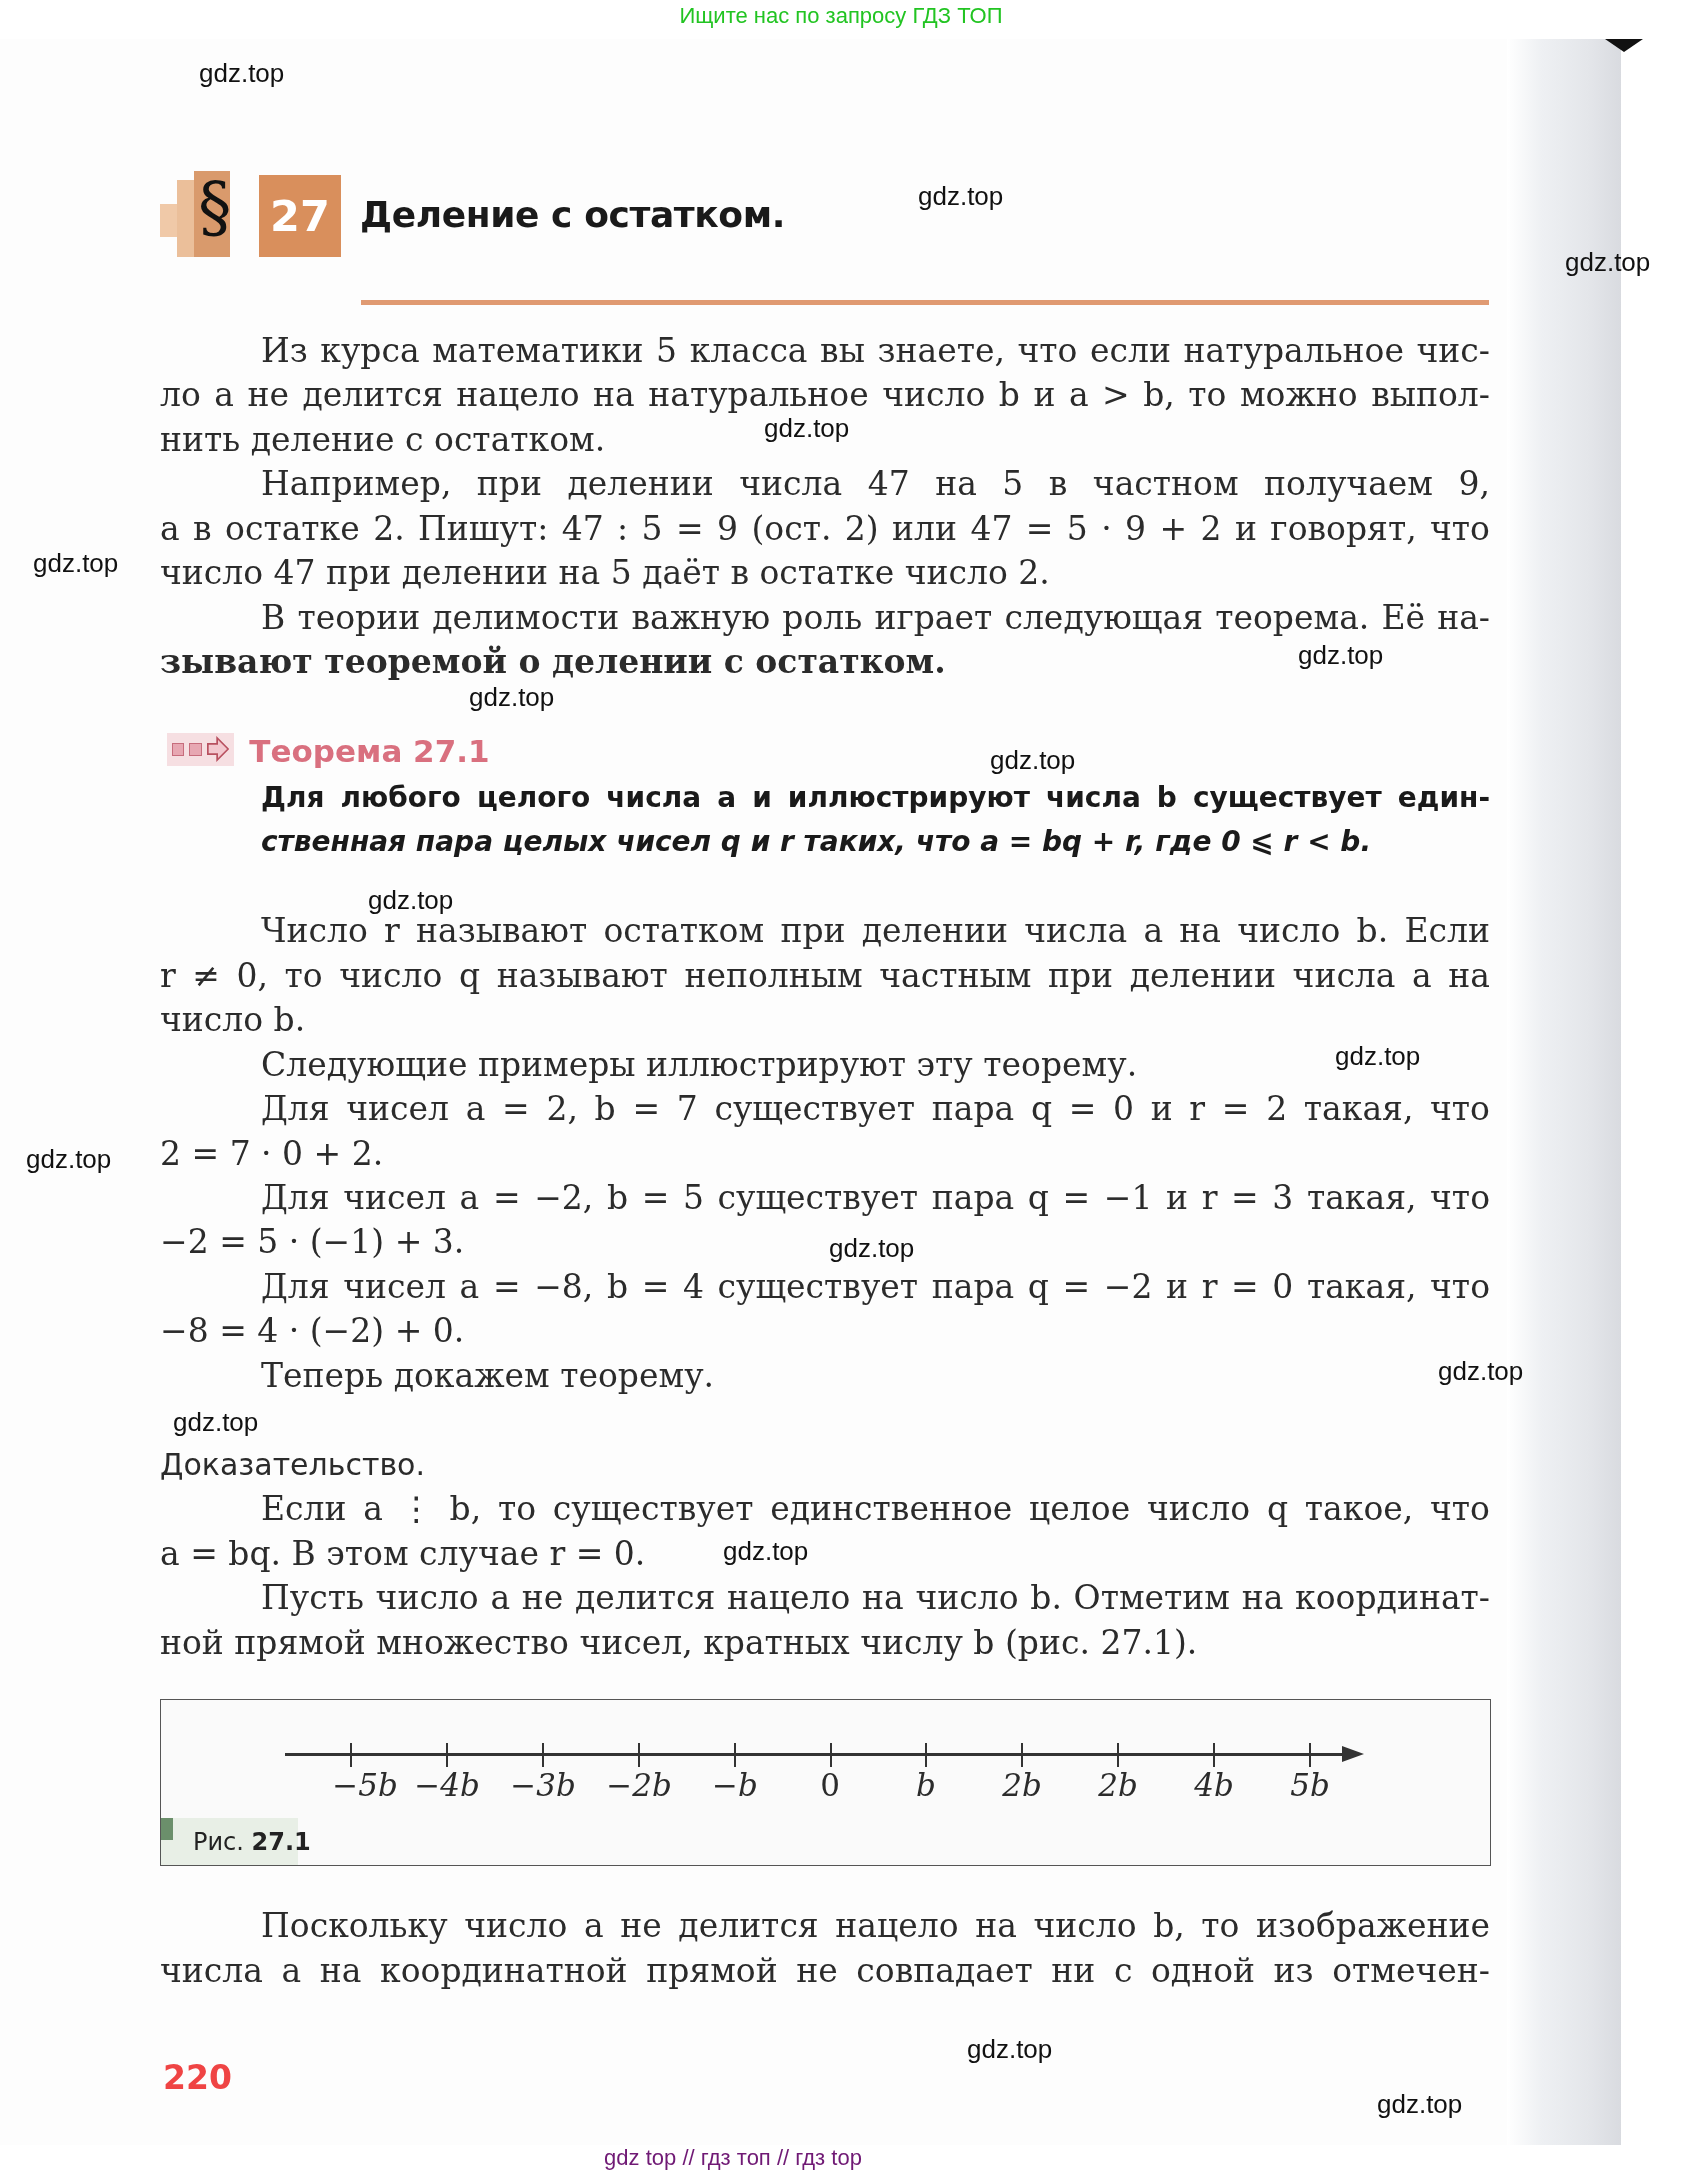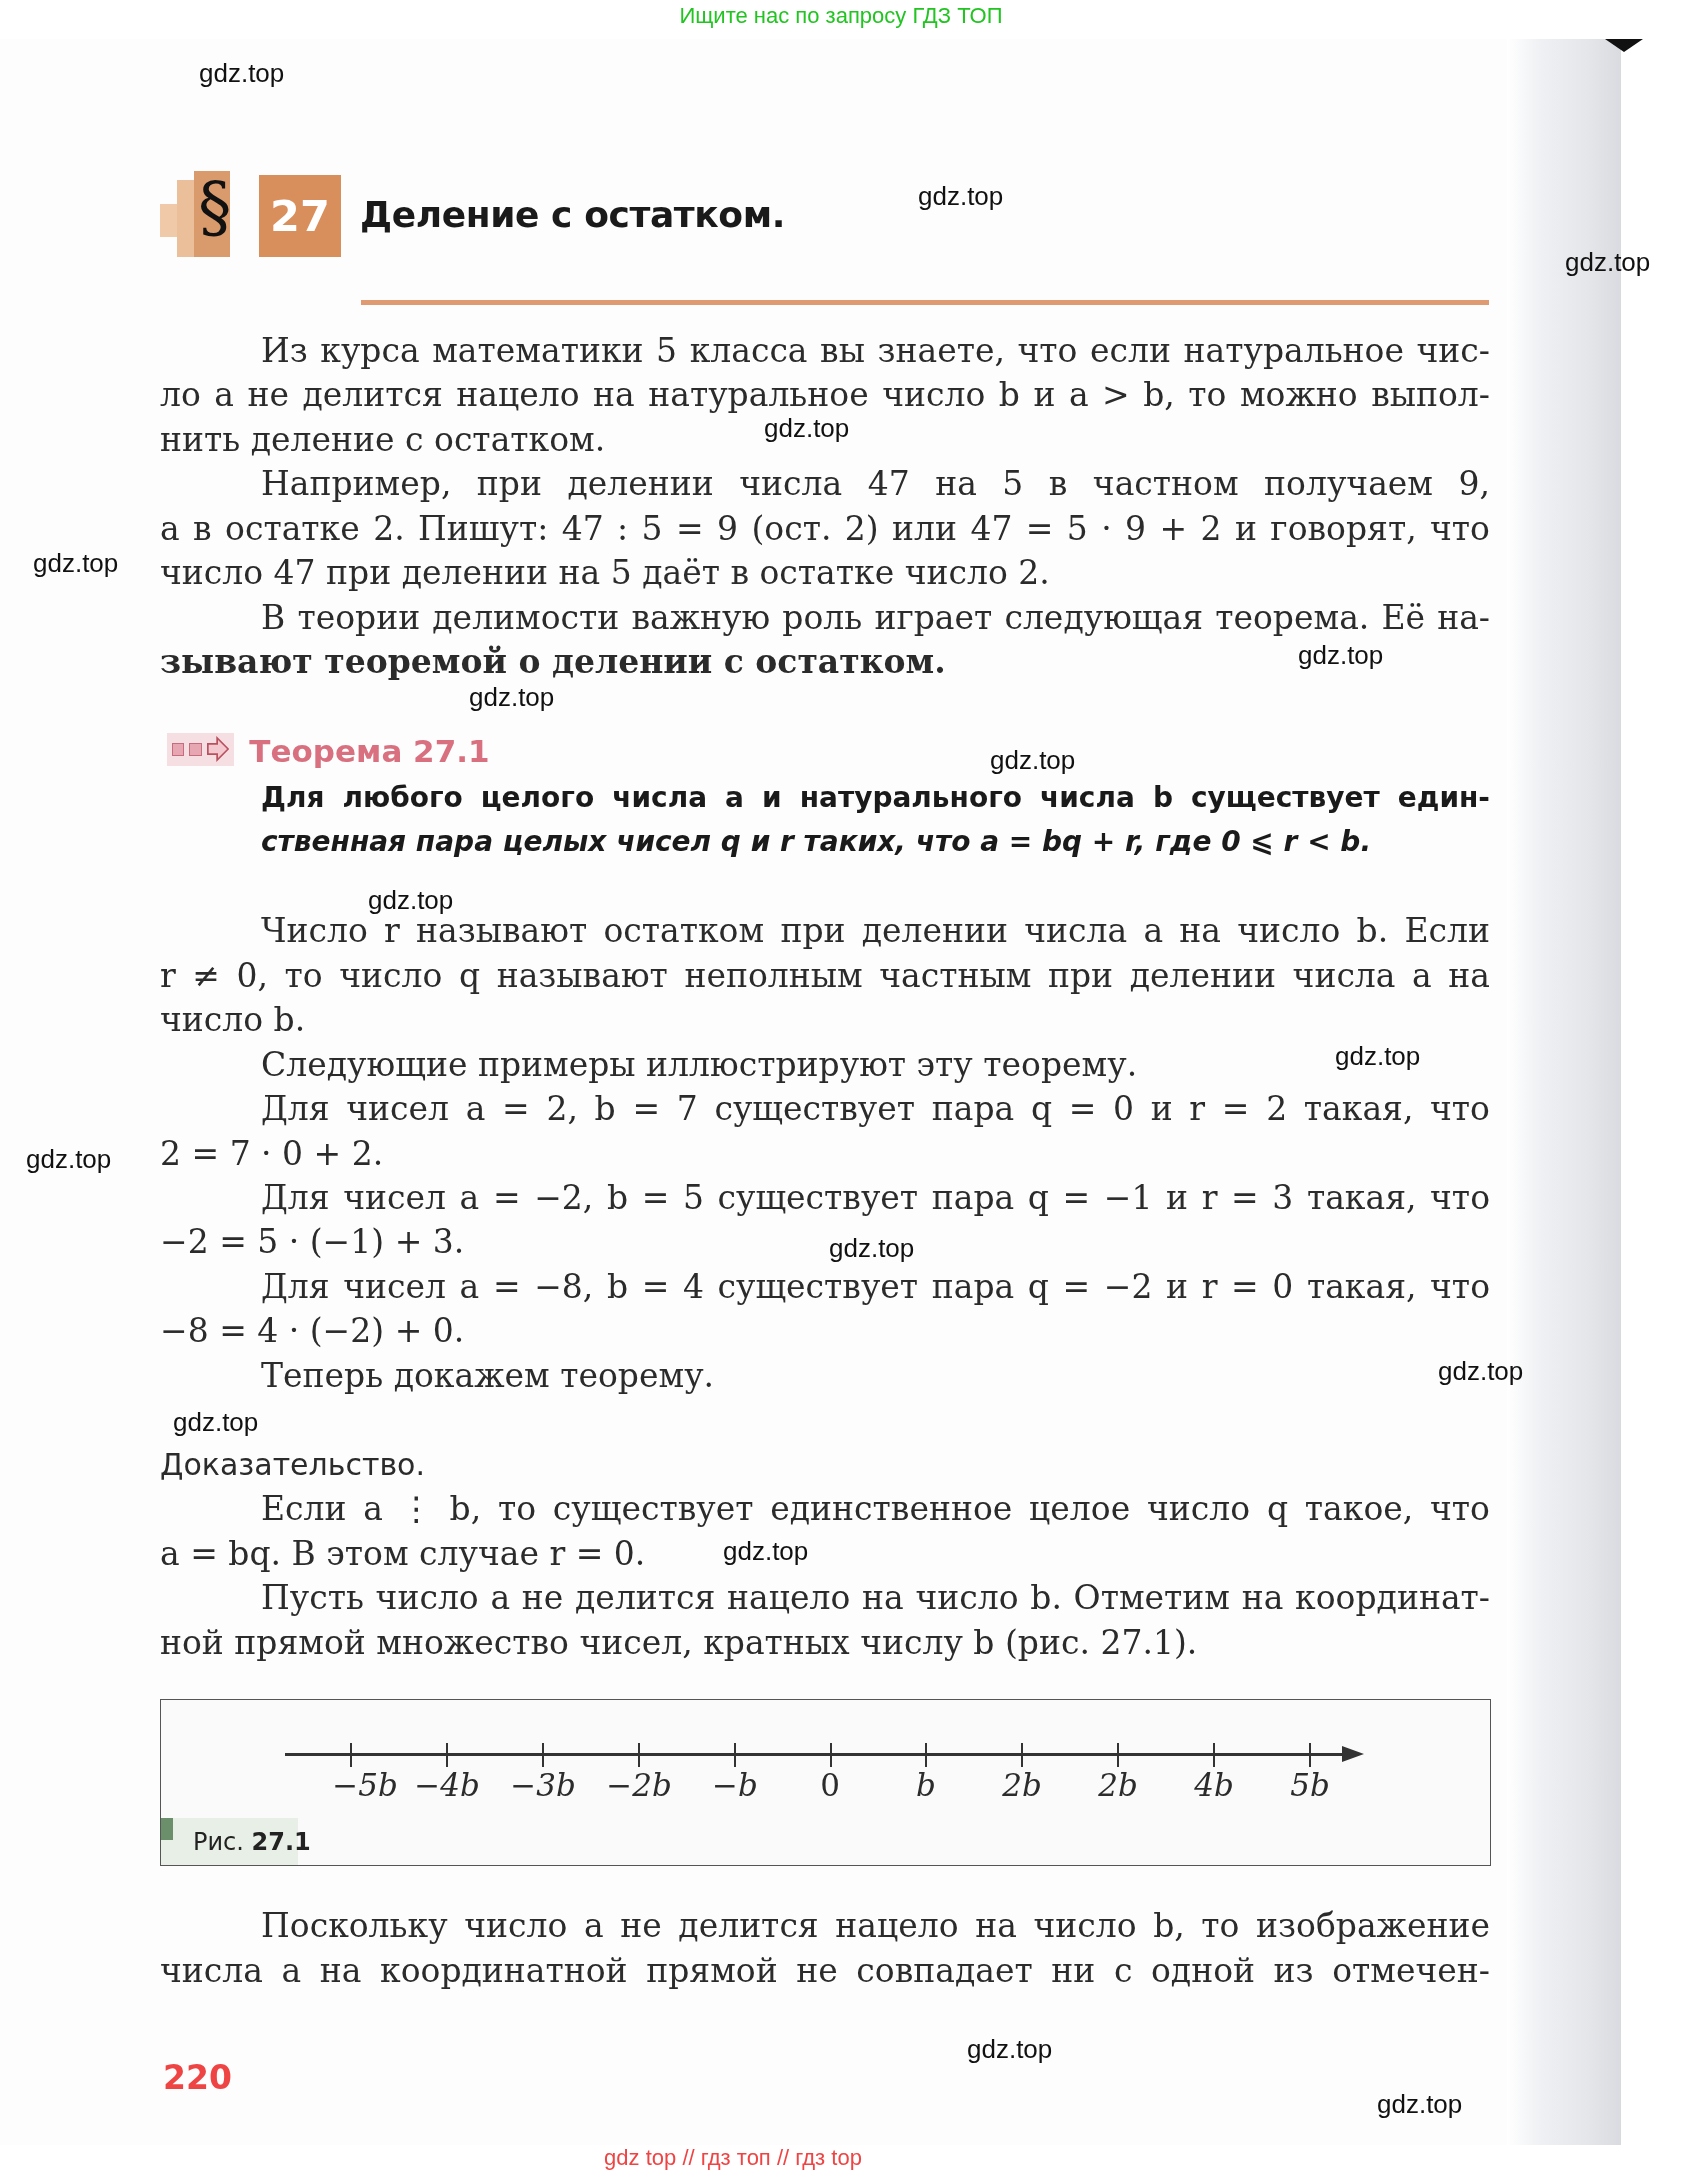--- a/index.html
+++ b/index.html
@@ -27,21 +27,21 @@
   }
   .promo {
     position:absolute; top:3.4px; left:0; width:1682px; text-align:center;
     font-family:"Liberation Sans", sans-serif; font-size:22px; color:#22c422;
   }
   .wm {
     position:absolute; font-family:"Liberation Sans", sans-serif; font-size:26px; color:#111;
   }
   .footer-links {
     position:absolute; top:2145px; left:0; width:1466px; text-align:center;
-    font-family:"Liberation Sans", sans-serif; font-size:22px; color:#ef4444;
+    font-family:"Liberation Sans", sans-serif; font-size:22px; color:#701a75;
   }
   
   .para-block { position:absolute; left:160px; top:171px; width:180px; height:86px; }
   .para-light { position:absolute; left:0; top:33px; width:31px; height:33px; background:#f0c9a8; }
   .para-mid { position:absolute; left:17px; top:8.6px; width:39px; height:77px; background:#ebbf9a; }
   .para-dark { position:absolute; left:34px; top:0; width:36px; height:86px; background:#d99a6c; }
   .para-sign { position:absolute; left:38px; top:-3.4px; font-size:67px; color:#111; font-family:"DejaVu Serif", serif; }
   .num-box {
     position:absolute; left:259px; top:175px; width:82px; height:82px; background:#d98f5c;
     color:#fff; font-family:"DejaVu Sans", sans-serif; font-weight:bold; font-size:43px;
@@ -151,21 +151,21 @@
 <div class="thm-head">
   <div class="thm-arrow">
     <div class="thm-sq"></div>
       <div class="thm-sq"></div>
     <svg width="22" height="26" viewBox="0 0 26 30">
         <path d="M1 9 H12 V2 L25 15 L12 28 V21 H1 Z" fill="#f3c8cf" stroke="#b8505f" stroke-width="2"></path>
       </svg>
   </div>
   <div class="thm-title">Теорема 27.1</div>
 </div>
-<div class="thm-line" style="top:775px">Для любого целого числа a и натурального числа b существует един-</div>
+<div class="thm-line" style="top:775px">Для любого целого числа a и иллюстрируют числа b существует един-</div>
 <div class="thm-line last" style="top:819px">ственная пара целых чисел q и r таких, что a = bq + r, где 0 ⩽ r &lt; b.</div>
 
 <div class="line indent" style="top:908px">Число r называют остатком при делении числа a на число b. Если</div>
 <div class="line" style="top:953px">r ≠ 0, то число q называют неполным частным при делении числа a на</div>
 <div class="line last" style="top:997px">число b.</div>
 
 <div class="line indent last" style="top:1042px">Следующие примеры иллюстрируют эту теорему.</div>
 <div class="line indent" style="top:1086px">Для чисел a = 2, b = 7 существует пара q = 0 и r = 2 такая, что</div>
 <div class="line last" style="top:1131px">2 = 7 · 0 + 2.</div>
 <div class="line indent" style="top:1175px">Для чисел a = −2, b = 5 существует пара q = −1 и r = 3 такая, что</div>

